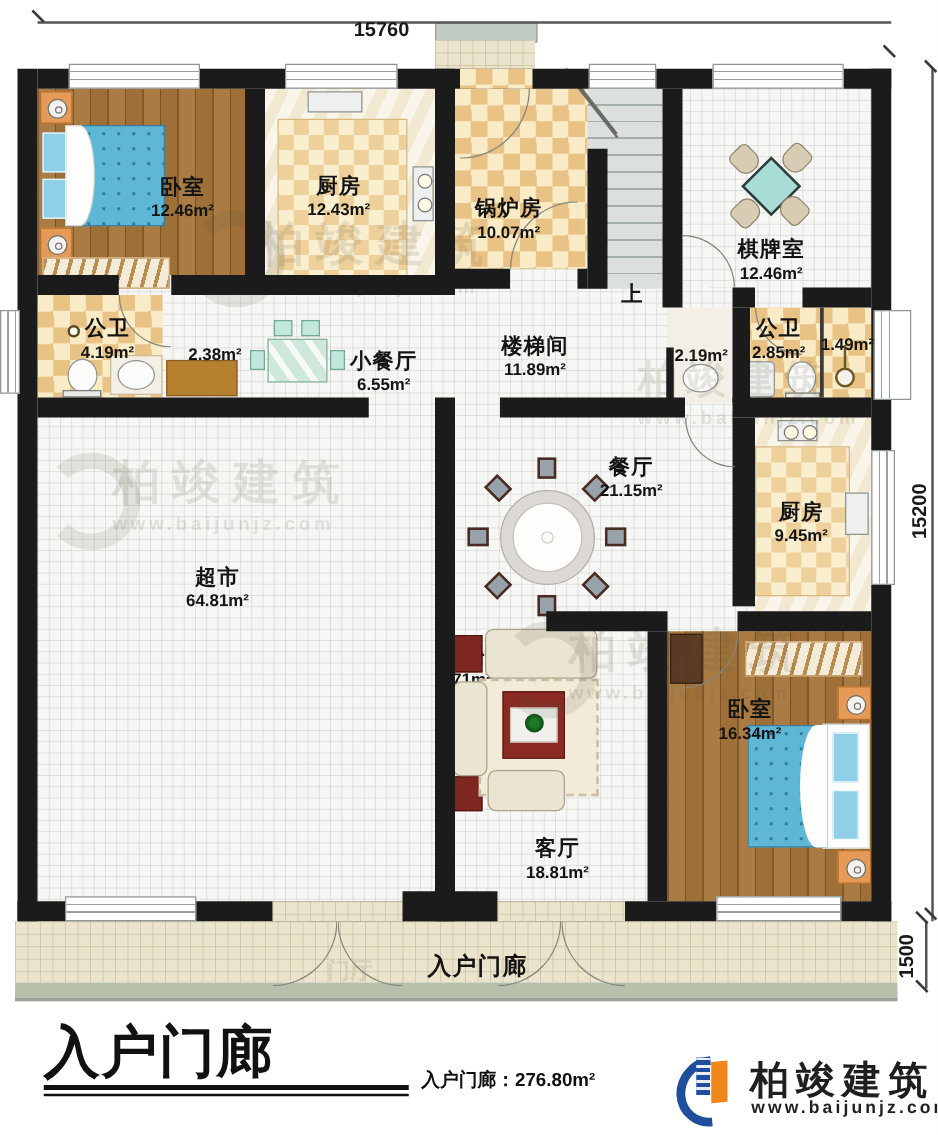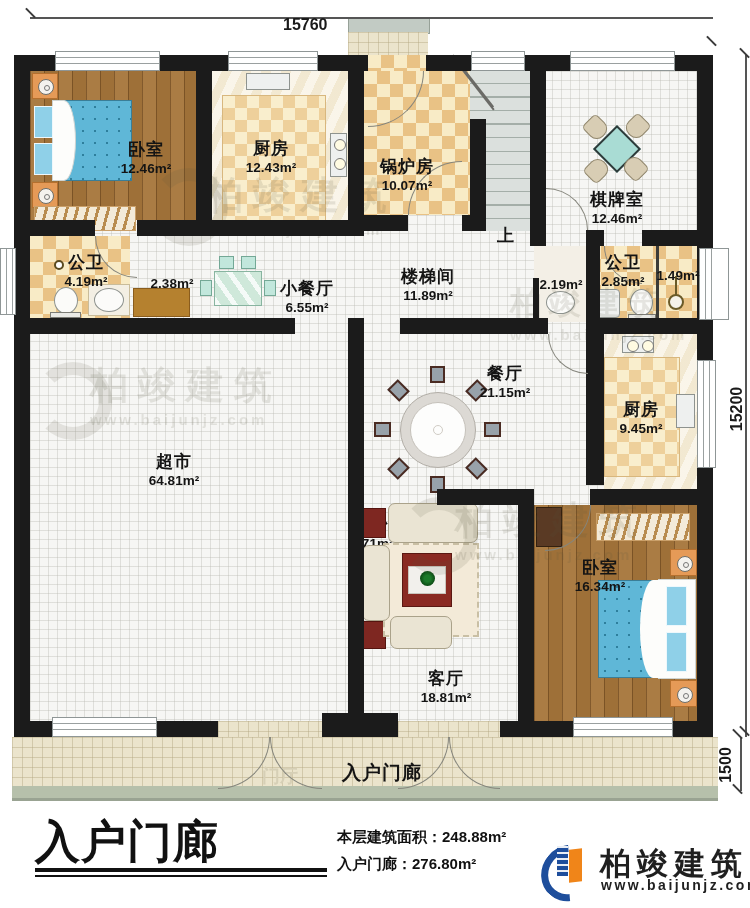--- a/index.html
+++ b/index.html
@@ -345,23 +345,20 @@
   </div>
   <div class="abs rlabel" style="left:382px;top:760px">
     <div class="rname" style="font-size:19px">入户门廊</div>
   </div>
   <div class="abs" style="left:262px;top:764px;z-index:6;color:#d6cfb6;font-size:18px;font-weight:bold">门厅</div>
 
   <div class="abs tb" style="left:35px;top:812px;font-size:45px;font-weight:bold;letter-spacing:1px">入户门廊</div>
   <div class="abs uline" style="left:35px;top:868px;width:292px;height:3.5px"></div>
   <div class="abs uline" style="left:35px;top:875px;width:292px;height:1.5px"></div>
 
-  <div class="abs tb" style="left:337px;top:828px;font-size:15px;font-weight:bold">
-    <span>本层建筑面积：</span><span>248.88m²</span>
-  </div>
   <div class="abs tb" style="left:337px;top:855px;font-size:15px;font-weight:bold">
     <span>入户门廊：</span><span>276.80m²</span>
   </div>
 
   <div class="abs" style="left:540px;top:840px;width:54px;height:54px">
     <span class="abs" style="left:2px;top:4px;width:40px;height:44px;border:7px solid #1e4e9c;border-top-color:transparent;border-right-color:transparent;border-radius:50%;transform:rotate(40deg)"></span>
     <span class="abs" style="left:17px;top:6px;width:11px;height:30px;background:#1e4e9c;background-image:repeating-linear-gradient(to bottom,rgba(255,255,255,.9) 0 2px,transparent 2px 6px)"></span>
     <span class="abs" style="left:29px;top:9px;width:13px;height:33px;background:#f08519;transform:skewY(-6deg)"></span>
   </div>
   <div class="abs logo-text" style="left:600px;top:843px;font-size:31px;letter-spacing:6px">柏竣建筑</div>

